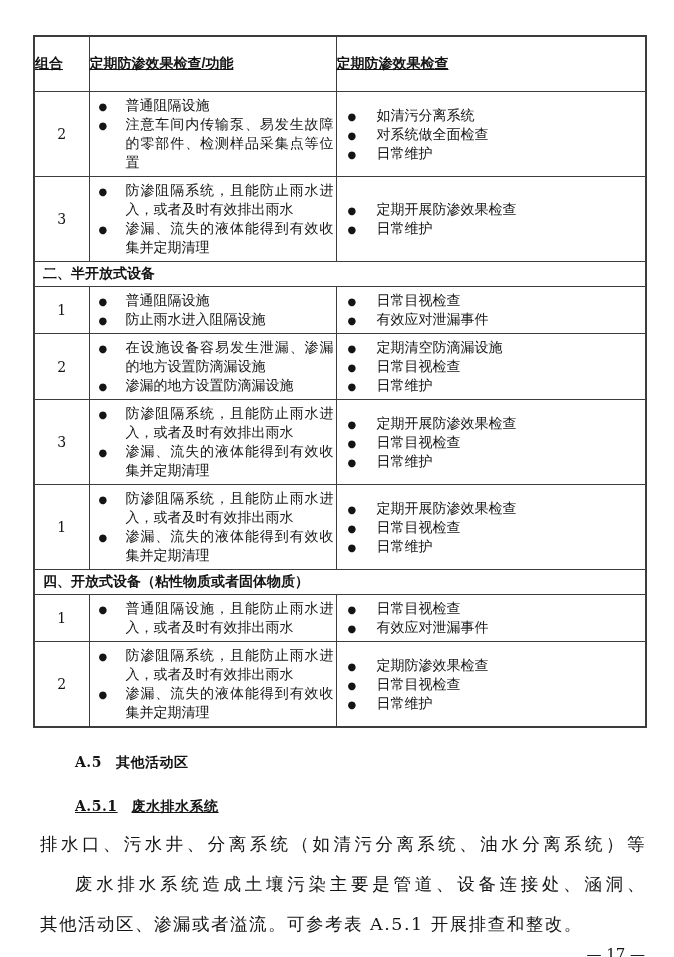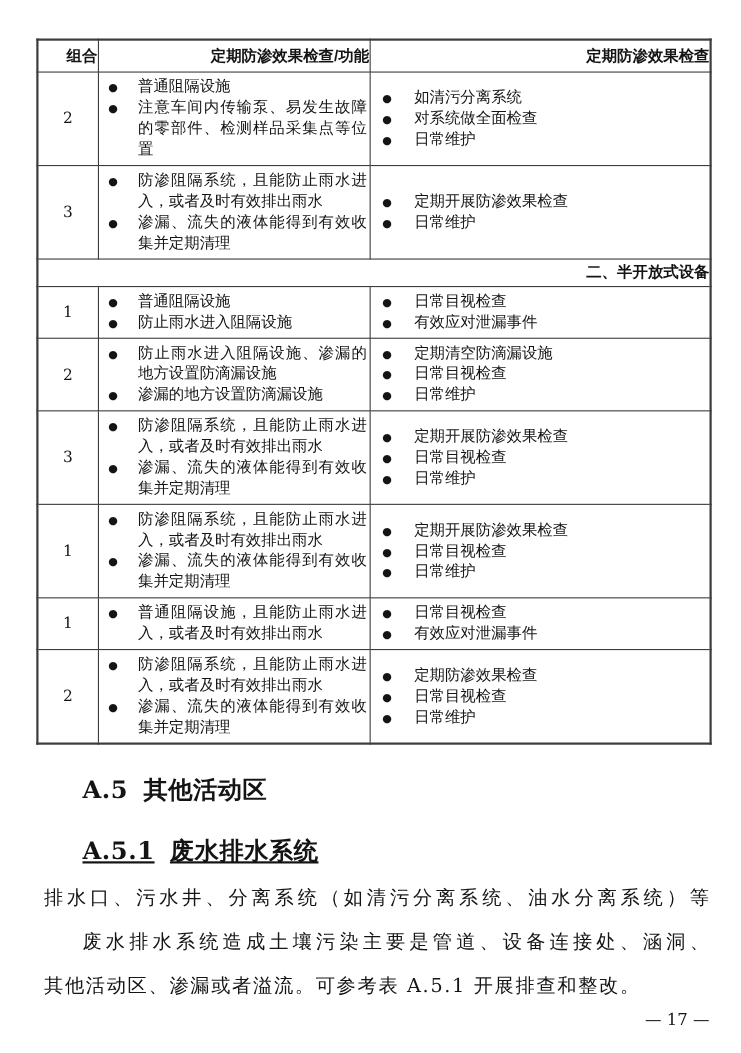--- a/index.html
+++ b/index.html
@@ -21,21 +21,21 @@
     table-layout:fixed;
     border:2px solid #3c3c3c;
   }
   table.prev td { border:1px solid #3c3c3c; }
   col.c1 { width:55px; }
   col.c2 { width:247px; }
   col.c3 { width:310px; }
   tr.hdr td {
     font-family:"Liberation Sans","DejaVu Sans",sans-serif;
     font-weight:bold; font-size:14px;
-    text-align:right; padding:5px 0;
+    text-align:left; padding:18px 0;text-decoration:underline;
   }
   td.combo {
     text-align:center; vertical-align:middle;
     font-size:14px;
   }
   td.fac, td.mea { vertical-align:middle; padding:4px 2px 4px 0; }
   ul.blist { margin:0; padding:0; list-style:none; }
   ul.blist li {
     position:relative; padding-left:36px;
     font-size:14px; line-height:19px;
@@ -43,24 +43,24 @@
   }
   td.mea ul.blist li { padding-left:40px; text-align:left; }
   .blt {
     position:absolute; left:9px; top:1px;
     font-size:10px; line-height:19px;
   }
   td.mea .blt { left:11px; }
   tr.secrow td {
     font-family:"Liberation Sans","DejaVu Sans",sans-serif;
     font-weight:bold; font-size:14px;
-    text-align:right; padding:3px 0 3px 8px;
+    text-align:left; padding:3px 0 3px 8px;
   }
   .h1, .h2 {
-    font-weight:bold; font-size:22px;
+    font-weight:bold; font-size:14px;
     margin:26px 0 0 42px;
     letter-spacing:0.5px;
   }
   .h2 { margin-top:26px;text-decoration:underline; }
   .hnum { margin-right:14px; }
   .para { margin:8px 0 0 7px; width:606px; }
   .pline {
     font-size:17.5px; line-height:40px;
     letter-spacing:1.5px;
   }
@@ -141,21 +141,21 @@
           <li><span class="blt">●</span><span>日常目视检查</span></li>
           <li><span class="blt">●</span><span>有效应对泄漏事件</span></li>
         </ul>
       </td>
     </tr>
 
     <tr>
       <td class="combo">2</td>
       <td class="fac">
         <ul class="blist">
-          <li><span class="blt">●</span><span>防止雨水进入阻隔设施、渗漏的地方设置防滴漏设施</span></li>
+          <li><span class="blt">●</span><span>在设施设备容易发生泄漏、渗漏的地方设置防滴漏设施</span></li>
           <li><span class="blt">●</span><span>渗漏的地方设置防滴漏设施</span></li>
         </ul>
       </td>
       <td class="mea">
         <ul class="blist">
           <li><span class="blt">●</span><span>定期清空防滴漏设施</span></li>
           <li><span class="blt">●</span><span>日常目视检查</span></li>
           <li><span class="blt">●</span><span>日常维护</span></li>
         </ul>
       </td>
@@ -189,20 +189,23 @@
       </td>
       <td class="mea">
         <ul class="blist">
           <li><span class="blt">●</span><span>定期开展防渗效果检查</span></li>
           <li><span class="blt">●</span><span>日常目视检查</span></li>
           <li><span class="blt">●</span><span>日常维护</span></li>
         </ul>
       </td>
     </tr>
 
+    <tr class="secrow">
+      <td colspan="3">四、开放式设备（粘性物质或者固体物质）</td>
+    </tr>
 
     <tr>
       <td class="combo">1</td>
       <td class="fac">
         <ul class="blist">
           <li><span class="blt">●</span><span>普通阻隔设施，且能防止雨水进入，或者及时有效排出雨水</span></li>
         </ul>
       </td>
       <td class="mea">
         <ul class="blist">

